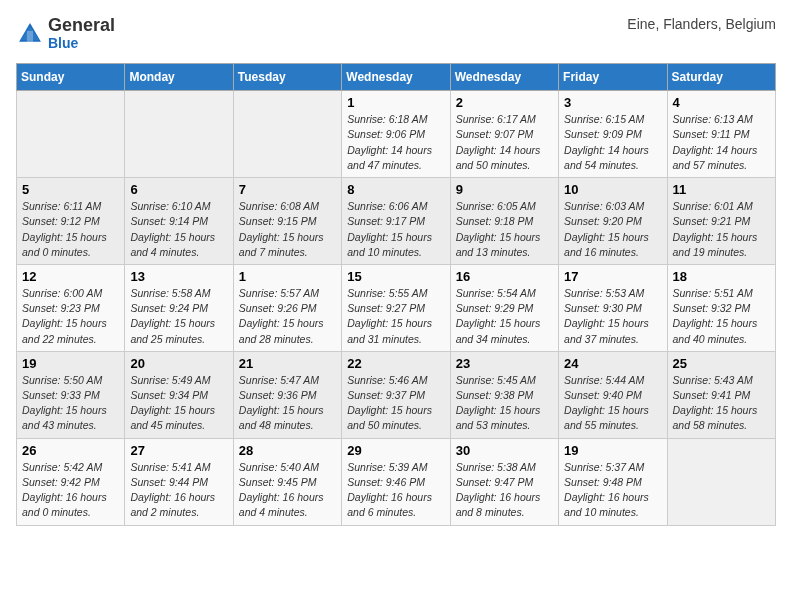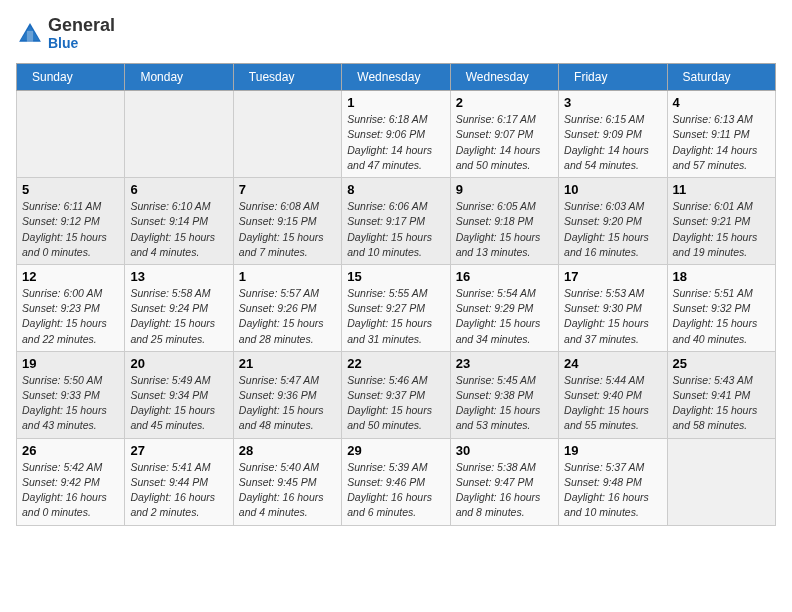--- a/index.html
+++ b/index.html
@@ -53,24 +53,24 @@
       color: #444;
     }
     .calendar {
       width: 100%;
       border-collapse: collapse;
       font-size: 11px;
     }
     .calendar thead th {
       background-color: #2979c5;
       color: #fff;
-      padding: 6px 15px;
+      padding: 6px 4px;
       text-align: left;
       font-size: 12px;
-      font-weight: normal;
+      font-weight: bold;
       border: 1px solid #aaa;
     }
     .calendar tbody td {
       border: 1px solid #ccc;
       vertical-align: top;
       padding: 4px 5px;
       width: 108px;
       min-height: 80px;
       background: #fff;
     }
@@ -104,20 +104,21 @@
       <polygon points="18,4 32,28 4,28" fill="#1a6bbf"></polygon>
       <polygon points="18,8 30,26 6,26" fill="#2979c5"></polygon>
       <rect x="14" y="14" width="8" height="14" fill="#fff" opacity="0.3"></rect>
     </svg>
     <div class="logo-text">
       <span class="logo-general">General</span>
       <span class="logo-blue">Blue</span>
     </div>
   </div>
   <div class="title-block">
+    <div class="subtitle">Eine, Flanders, Belgium</div>
   </div>
 </div>
 
 <table class="calendar">
   <thead>
     <tr>
     <th>Sunday</th>
         <th>Monday</th>
         <th>Tuesday</th>
         <th>Wednesday</th>

